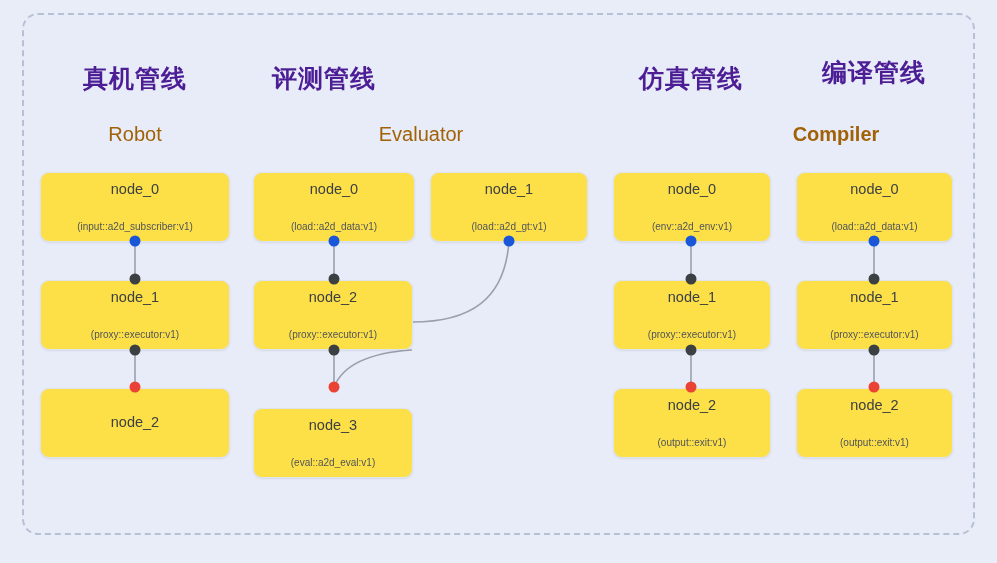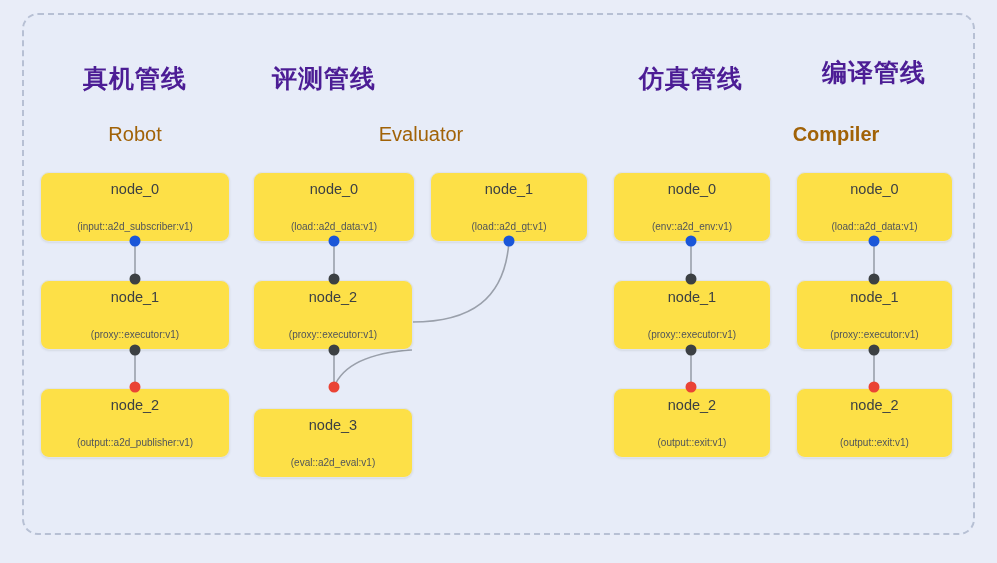--- a/index.html
+++ b/index.html
@@ -134,21 +134,20 @@
   <div class="node" style="left:40px;top:172px;width:190px;height:70px;">
     <div class="node-id">node_0</div>
     <div class="node-type">(input::a2d_subscriber:v1)</div>
   </div>
   <div class="node" style="left:40px;top:280px;width:190px;height:70px;">
     <div class="node-id">node_1</div>
     <div class="node-type">(proxy::executor:v1)</div>
   </div>
   <div class="node" style="left:40px;top:388px;width:190px;height:70px;">
     <div class="node-id">node_2</div>
-    <div class="node-type">(output::a2d_publisher:v1)</div>
   </div>
   <div class="dot blue" style="left:135px;top:241px;"></div>
   <div class="dot dark" style="left:135px;top:279px;"></div>
   <div class="dot dark" style="left:135px;top:350px;"></div>
   <div class="dot red" style="left:135px;top:387px;"></div>
 
   <div class="node" style="left:253px;top:172px;width:162px;height:70px;">
     <div class="node-id">node_0</div>
     <div class="node-type">(load::a2d_data:v1)</div>
   </div>

